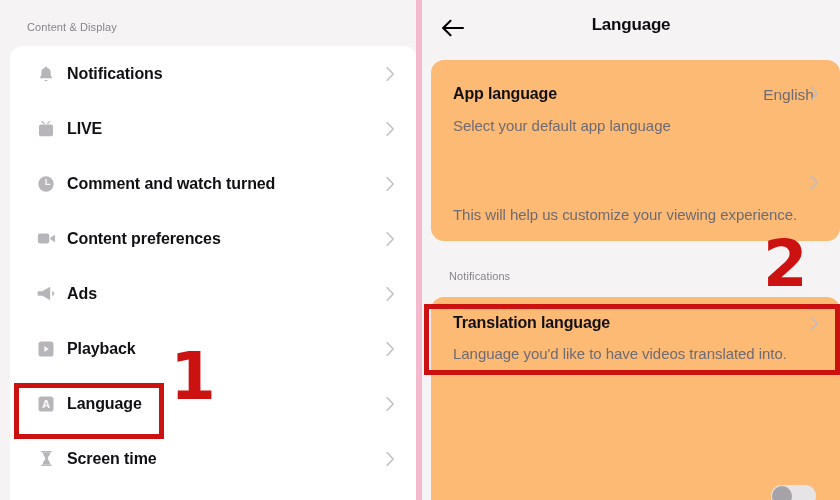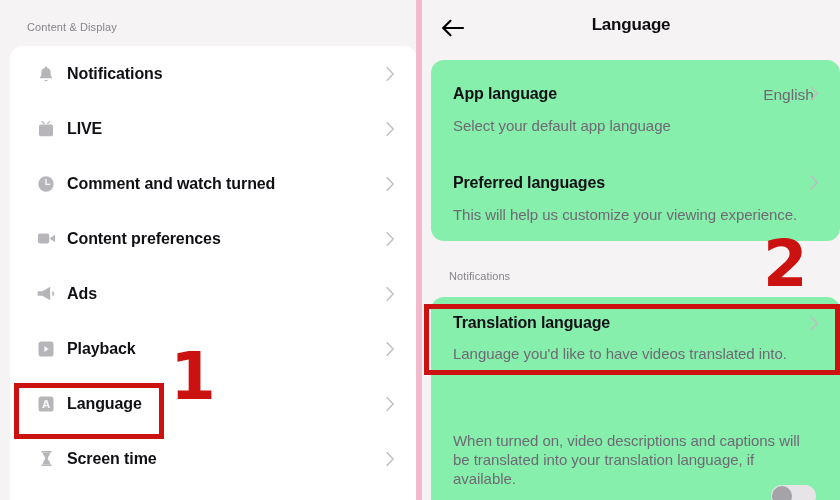--- a/index.html
+++ b/index.html
@@ -124,21 +124,21 @@
     font-size: 17px;
     font-weight: 700;
     color: #0d0c10;
     letter-spacing: -.2px;
   }
 
   .rcard {
     position: absolute;
     left: 9px;
     width: 409px;
-    background: #86efac;
+    background: #fdba74;
     border-radius: 13px;
   }
   #rcard-1 { top: 60px;  height: 181px; }
   #rcard-2 { top: 297px; height: 203px; border-radius: 13px 13px 0 0; }
 
   .rrow { position: absolute; left: 0; width: 100%; }
   .rrow-title {
     position: absolute;
     left: 22px;
     font-size: 16px;
@@ -369,21 +369,20 @@
         <span class="rrow-value" style="right:26px;top:26px;">English</span>
         <span class="rchev" style="right:21px;top:26px;">
           <svg width="9" height="15" viewBox="0 0 9 15" fill="none" stroke="currentColor" stroke-width="1.6" stroke-linecap="round" stroke-linejoin="round">
               <path d="M1.2 1.2L7.2 7.5 1.2 13.8"></path>
             </svg>
         </span>
         <span class="rrow-sub" style="top:56px;">Select your default app language</span>
       </div>
 
       <div class="rrow" style="top:90px;height:91px;">
-        <span class="rrow-title" style="top:24px;">Preferred languages</span>
         <span class="rchev" style="right:21px;top:25px;">
           <svg width="9" height="15" viewBox="0 0 9 15" fill="none" stroke="currentColor" stroke-width="1.6" stroke-linecap="round" stroke-linejoin="round">
               <path d="M1.2 1.2L7.2 7.5 1.2 13.8"></path>
             </svg>
         </span>
         <span class="rrow-sub" style="top:55px;">This will help us customize your viewing experience.</span>
       </div>
 
     </div>
 
@@ -398,21 +397,20 @@
               <path d="M1.2 1.2L7.2 7.5 1.2 13.8"></path>
             </svg>
         </span>
         <span class="rrow-sub" style="top:47px;">Language you'd like to have videos translated into.</span>
       </div>
 
       <div class="rrow" style="top:82px;height:121px;">
         <div id="always-toggle">
           <div class="knob"></div>
         </div>
-        <span class="rrow-sub" style="top:52px;right:24px;">When turned on, video descriptions and captions will be translated into your translation language, if available.</span>
       </div>
 
     </div>
   </div>
 
   <div class="hl-box" id="hl-language"></div>
   <div class="hl-box" id="hl-translation"></div>
 
   <div class="step-num" id="step-1">1</div>
   <div class="step-num" id="step-2">2</div>

